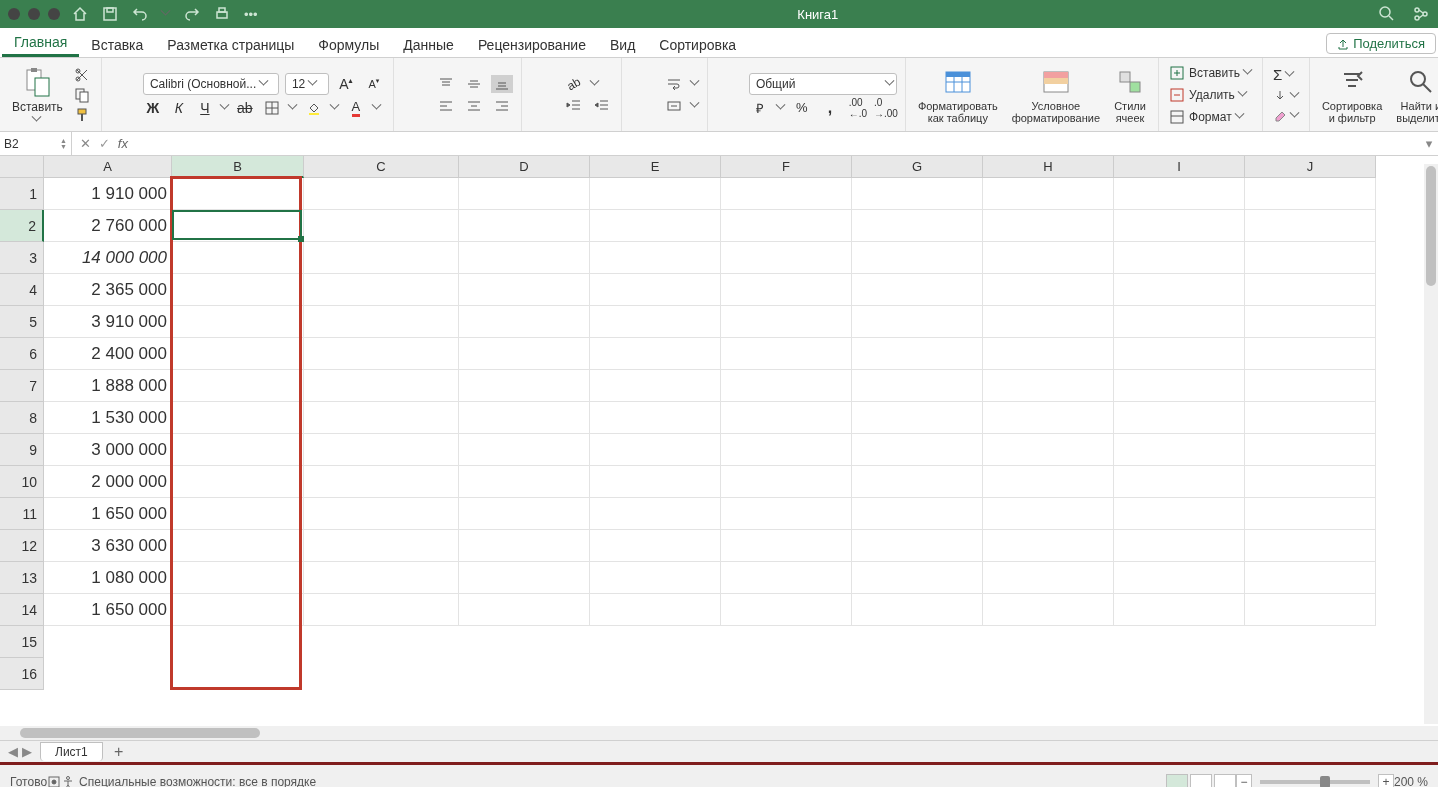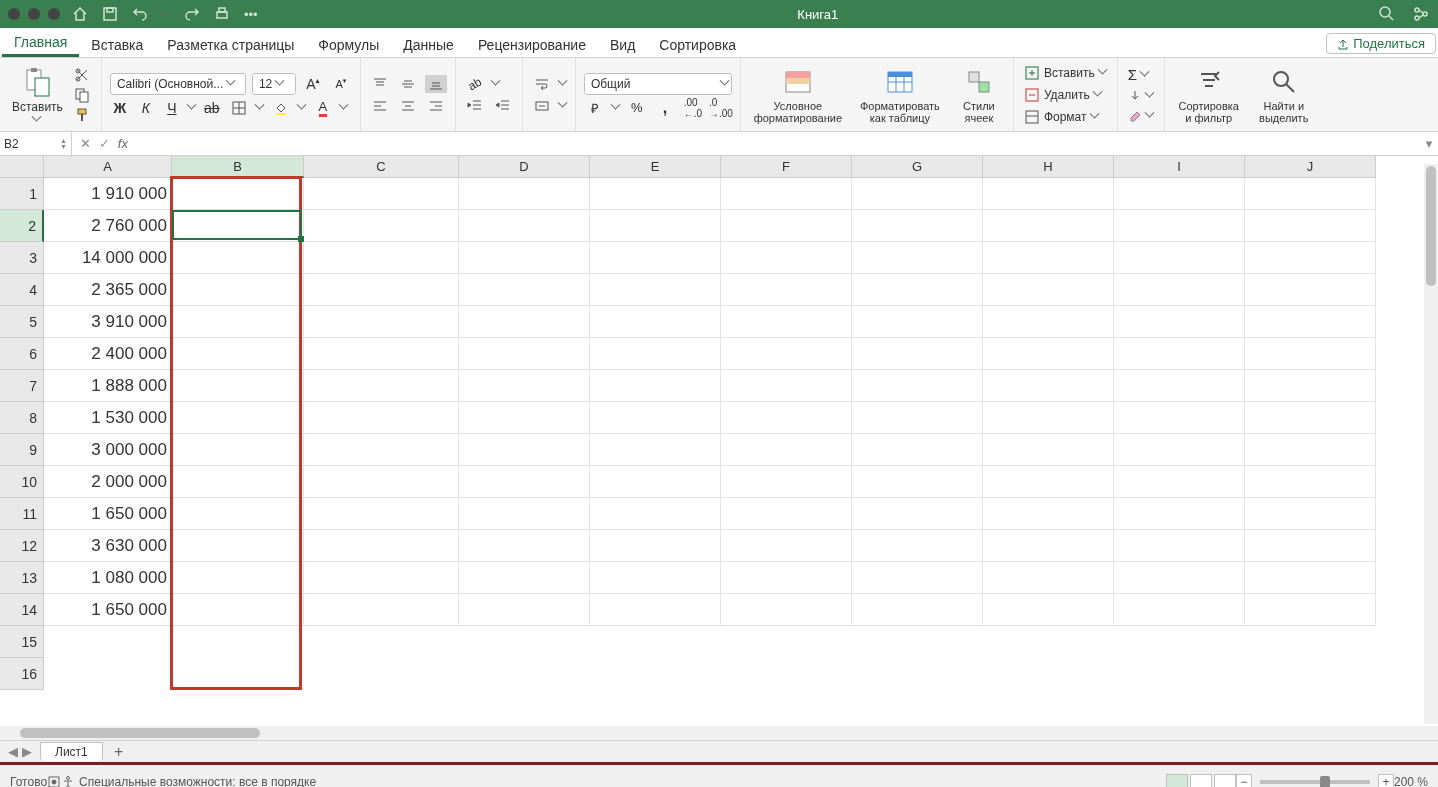--- a/index.html
+++ b/index.html
@@ -21,21 +21,21 @@
 .tabs-spacer { flex: 1; }
 .share-btn { color: #217346; font-size: 13px; padding: 2px 10px; border: 1px solid #c0c0c0; border-radius: 4px; display: flex; align-items: center; gap: 4px; margin-bottom: 3px; }
 
 
 .ribbon { height: 74px; background: #f5f5f5; display: flex; border-bottom: 1px solid #d0d0d0; }
 .rgroup { display: flex; flex-direction: column; justify-content: center; align-items: center; padding: 4px 8px; border-right: 1px solid #e0e0e0; }
 .rgroup.row { flex-direction: row; gap: 6px; align-items: center; }
 .rgroup-inner { display: flex; gap: 4px; align-items: center; }
 .rgroup-col { display: flex; flex-direction: column; gap: 2px; justify-content: center; }
 .rgroup-rows { display: flex; flex-direction: column; gap: 4px; }
-.rgroup-row { display: flex; gap: 6px; align-items: center; }
+.rgroup-row { display: flex; gap: 6px; align-items: center; margin-left: 33px; }
 .btn-lg { display: flex; flex-direction: column; align-items: center; gap: 2px; padding: 2px 4px; font-size: 12px; }
 .btn-lg svg { width: 32px; height: 32px; }
 .btn-sm { width: 22px; height: 18px; display: flex; align-items: center; justify-content: center; }
 .btn-sm svg { width: 16px; height: 16px; }
 .combo { display: flex; align-items: center; background: #fff; border: 1px solid #c0c0c0; border-radius: 3px; height: 22px; padding: 0 2px 0 6px; font-size: 12px; }
 .combo .chev { margin-left: 4px; }
 .btn-letter { font-size: 14px; width: 20px; text-align: center; }
 .bold { font-weight: bold; }
 .italic { font-style: italic; }
 .underline { text-decoration: underline; }
@@ -348,33 +348,33 @@
         <div class="btn-sm">
             <span style="font-size:10px">.0<br>→.00</span>
           </div>
       </div>
     </div>
   </div>
 
   <div class="rgroup row">
     <div class="btn-lg">
       <svg viewBox="0 0 32 32">
+          <rect x="4" y="6" width="24" height="20" fill="#fff" stroke="#4a90d9"></rect>
+          <rect x="4" y="6" width="24" height="5" fill="#4a90d9"></rect>
+          <path d="M12 6 V26 M20 6 V26 M4 16 H28" stroke="#4a90d9"></path>
+        </svg>
+      <span style="font-size:11px;text-align:center;max-width:86px">Форматировать как таблицу</span>
+    </div>
+    <div class="btn-lg">
+      <svg viewBox="0 0 32 32">
           <rect x="4" y="6" width="24" height="20" fill="#fff" stroke="#888"></rect>
           <rect x="4" y="6" width="24" height="6" fill="#f2a0a0"></rect>
           <rect x="4" y="12" width="24" height="6" fill="#f2d0a0"></rect>
         </svg>
       <span style="font-size:11px;text-align:center;max-width:90px">Условное форматирование</span>
-    </div>
-    <div class="btn-lg">
-      <svg viewBox="0 0 32 32">
-          <rect x="4" y="6" width="24" height="20" fill="#fff" stroke="#4a90d9"></rect>
-          <rect x="4" y="6" width="24" height="5" fill="#4a90d9"></rect>
-          <path d="M12 6 V26 M20 6 V26 M4 16 H28" stroke="#4a90d9"></path>
-        </svg>
-      <span style="font-size:11px;text-align:center;max-width:86px">Форматировать как таблицу</span>
     </div>
     <div class="btn-lg">
       <svg viewBox="0 0 32 32">
           <rect x="6" y="6" width="10" height="10" fill="#e0e0e0" stroke="#888"></rect>
           <rect x="16" y="16" width="10" height="10" fill="#a0e0a0" stroke="#888"></rect>
         </svg>
       <span style="font-size:11px;text-align:center;max-width:44px">Стили ячеек</span>
     </div>
   </div>
 
@@ -514,21 +514,21 @@
         <div class="cell" style="width: 155px;"></div>
         <div class="cell" style="width: 131px;"></div>
         <div class="cell" style="width: 131px;"></div>
         <div class="cell" style="width: 131px;"></div>
         <div class="cell" style="width: 131px;"></div>
         <div class="cell" style="width: 131px;"></div>
         <div class="cell" style="width: 131px;"></div>
         <div class="cell" style="width: 131px;"></div>
       </div>
       <div class="cell-row">
-        <div class="cell r" style="width: 128px;">14 000 000</div>
+        <div class="cell r" style="width: 128px; font-style: italic;">14 000 000</div>
         <div class="cell" style="width: 132px;"></div>
         <div class="cell" style="width: 155px;"></div>
         <div class="cell" style="width: 131px;"></div>
         <div class="cell" style="width: 131px;"></div>
         <div class="cell" style="width: 131px;"></div>
         <div class="cell" style="width: 131px;"></div>
         <div class="cell" style="width: 131px;"></div>
         <div class="cell" style="width: 131px;"></div>
         <div class="cell" style="width: 131px;"></div>
       </div>

